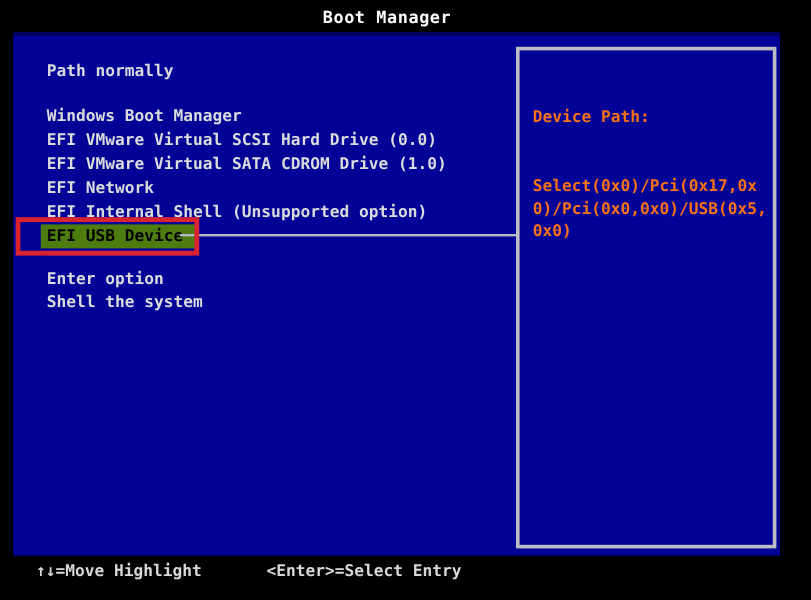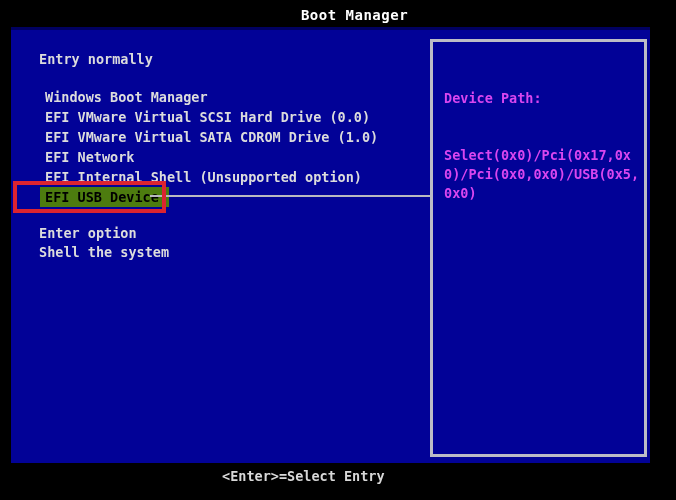--- a/index.html
+++ b/index.html
@@ -13,37 +13,36 @@
     -webkit-font-smoothing: none;
   }
   .screen-title {
     position: absolute;
     left: 0; top: 6px; width: 645px;
     text-align: center;
     color: #ffffff;
     font-size: 14px;
     line-height: 19px;
     letter-spacing: 0.5px;
-    margin-left: 32px;
   }
   .main-panel {
     position: absolute;
     left: 11px; top: 27px;
     width: 639px; height: 436px;
     background: #020297;
     border-top: 3px solid #000060;
     box-sizing: border-box;
   }
   .menu-text { color: #dcdcdc; font-size: 13.5px; line-height: 19px; white-space: pre; }
   .boot-normally {
     position: absolute; left: 23px; top: 20px;
     padding-left: 5px;
   }
   .boot-entries {
-    position: absolute; left: 29px; top: 57px;
+    position: absolute; left: 23px; top: 57px;
   }
   .boot-entries .row { height: 20px; line-height: 20px; }
   .entry-label { padding-left: 5px; display: inline-block; }
   .entry-label.highlighted {
     background: #4d7c0f;
     color: #000000;
     padding-right: 10px;
     height: 20px;
   }
   .commands {
@@ -66,49 +65,50 @@
   }
   .device-panel {
     position: absolute;
     left: 419px; top: 9px;
     width: 217px; height: 418px;
     border: 3px solid #bcbcc6;
     box-sizing: border-box;
   }
   .device-panel-text {
     position: absolute; left: 11px; top: 9px;
-    color: #d946ef; font-size: 13.5px; line-height: 19px;
+    color: #f97316; font-size: 13.5px; line-height: 19px;
     white-space: pre;
   }
   .help-bar {
     position: absolute; left: 0; top: 467px; width: 676px; height: 19px;
     color: #d8d8d8; font-size: 13.5px; line-height: 19px;
   }
   .help-move { position: absolute; left: 30px; white-space: pre; }
   .help-select { position: absolute; left: 222px; white-space: pre; }
 </style>
 </head>
 <body>
 
 <div class="screen-title">Boot Manager</div>
 
 <div class="main-panel">
-  <div class="boot-normally menu-text">Entry normally</div>
+  <div class="boot-normally menu-text">Path normally</div>
 
   <div class="boot-entries menu-text"><div class="row"><span class="entry-label">Windows Boot Manager</span></div><div class="row"><span class="entry-label">EFI VMware Virtual SCSI Hard Drive (0.0)</span></div><div class="row"><span class="entry-label">EFI VMware Virtual SATA CDROM Drive (1.0)</span></div><div class="row"><span class="entry-label">EFI Network</span></div><div class="row"><span class="entry-label">EFI Internal Shell (Unsupported option)</span></div><div class="row"><span class="entry-label highlighted">EFI USB Device</span></div></div>
 
   <div class="divider-line"></div>
 
   <div class="annotation-box"></div>
 
   <div class="commands menu-text"><div class="row">Enter option</div><div class="row">Shell the system</div></div>
 
   <div class="device-panel">
     <div class="device-panel-text">
       <div>Device Path:</div>
       <div><div>Select(0x0)/Pci(0x17,0x</div><div>0)/Pci(0x0,0x0)/USB(0x5,</div><div>0x0)</div></div>
     </div>
   </div>
 </div>
 
 <div class="help-bar">
+  <span class="help-move">↑↓=Move Highlight</span>
   <span class="help-select">&lt;Enter&gt;=Select Entry</span>
 </div>
 
 </body></html>

